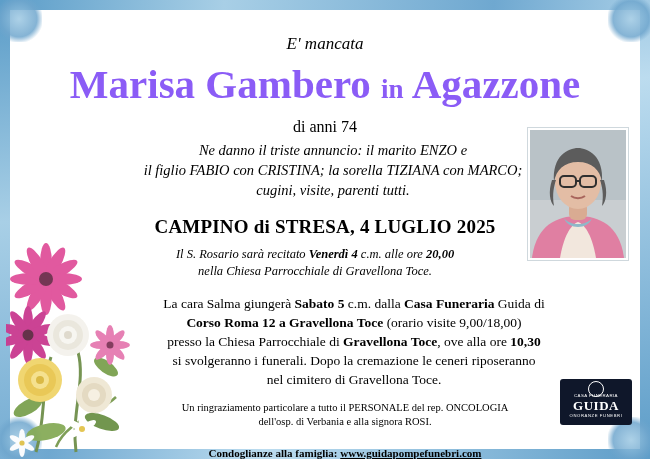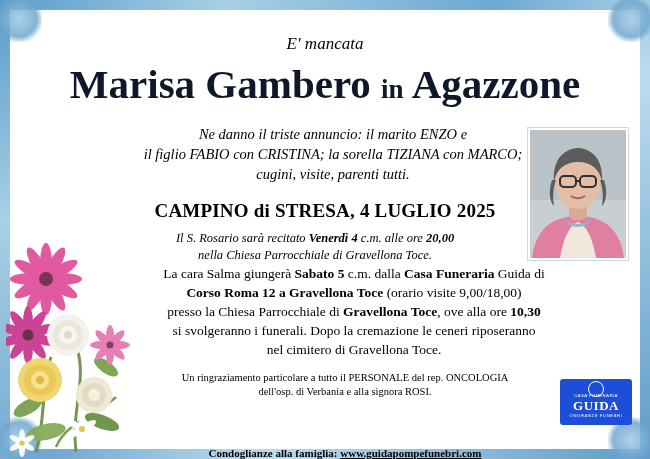--- a/index.html
+++ b/index.html
@@ -76,21 +76,21 @@
     background: #d9dde0;
   }
 
   
   .logo {
     position: absolute;
     right: 18px;
     bottom: 34px;
     width: 72px;
     height: 46px;
-    background: #1d4ed8;
+    background: #0f172a;
     border-radius: 3px;
     color: #ffffff;
     text-align: center;
     overflow: hidden;
   }
   .logo .logo-top {
     font-size: 4.4px;
     letter-spacing: .4px;
     line-height: 7px;
     padding-top: 13px;
@@ -132,37 +132,37 @@
     margin-top: 34px;
     font-size: 17px;
     font-style: italic;
     color: #000000;
   }
 
   .name {
     margin-top: 6px;
     font-size: 41px;
     font-weight: bold;
-    color: #0f172a;
+    color: #8b5cf6;
     letter-spacing: 0px;
     white-space: nowrap;
   }
   .name .small-in {
     font-size: 27px;
     font-weight: bold;
   }
 
   .age {
     margin-top: 10px;
     font-size: 16px;
     color: #000000;
   }
 
   .announce {
-    margin-top: 16px;
+    margin-top: 4px;
     font-size: 14.5px;
     font-style: italic;
     line-height: 20px;
     padding: 0 114px 0 130px;
   }
 
   .place-date {
     margin-top: 16px;
     font-size: 19px;
     font-weight: bold;
@@ -172,20 +172,21 @@
   .rosario {
     margin-top: 8px;
     font-size: 12.5px;
     font-style: italic;
     line-height: 17px;
     padding: 0 140px 0 120px;
   }
   .rosario b { font-style: italic; }
 
   .salma {
+    margin-top: 14px;
     font-size: 13.5px;
     line-height: 19px;
     padding: 0 60px 0 118px;
   }
 
   .thanks {
     margin-top: 12px;
     font-size: 10.5px;
     line-height: 14px;
     padding: 0 110px 0 150px;
@@ -358,20 +359,21 @@
   <div class="content">
 
     <div class="line-mancata">E' mancata</div>
 
     <div class="name">
       <span>Marisa  Gambero</span>
       <span class="small-in">in</span>
       <span>Agazzone</span>
     </div>
 
+    <div class="age">di anni 74</div>
 
     <div class="announce">
       <div>Ne danno il triste annuncio: il marito ENZO e</div>
       <div>il figlio FABIO con CRISTINA; la sorella TIZIANA con MARCO;</div>
       <div>cugini, visite, parenti tutti.</div>
     </div>
 
     <div class="place-date">CAMPINO di STRESA, 4 LUGLIO 2025</div>
 
     <div class="rosario">

